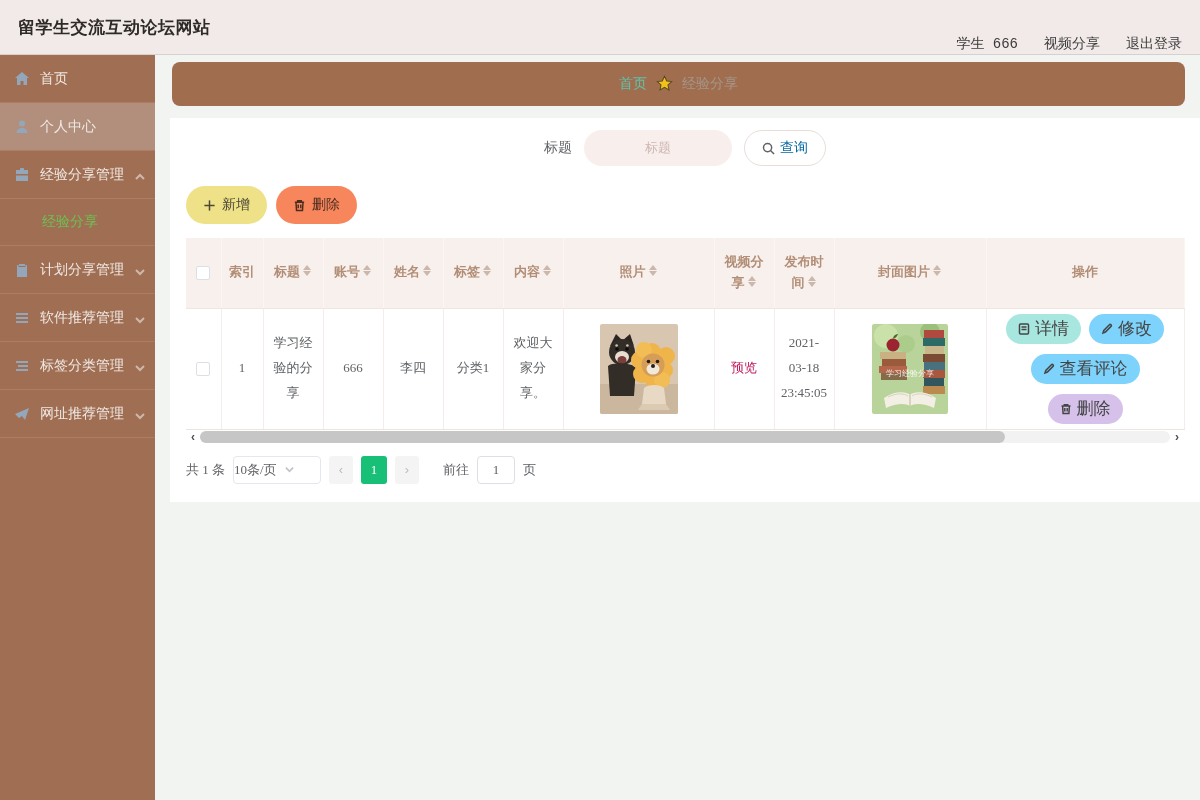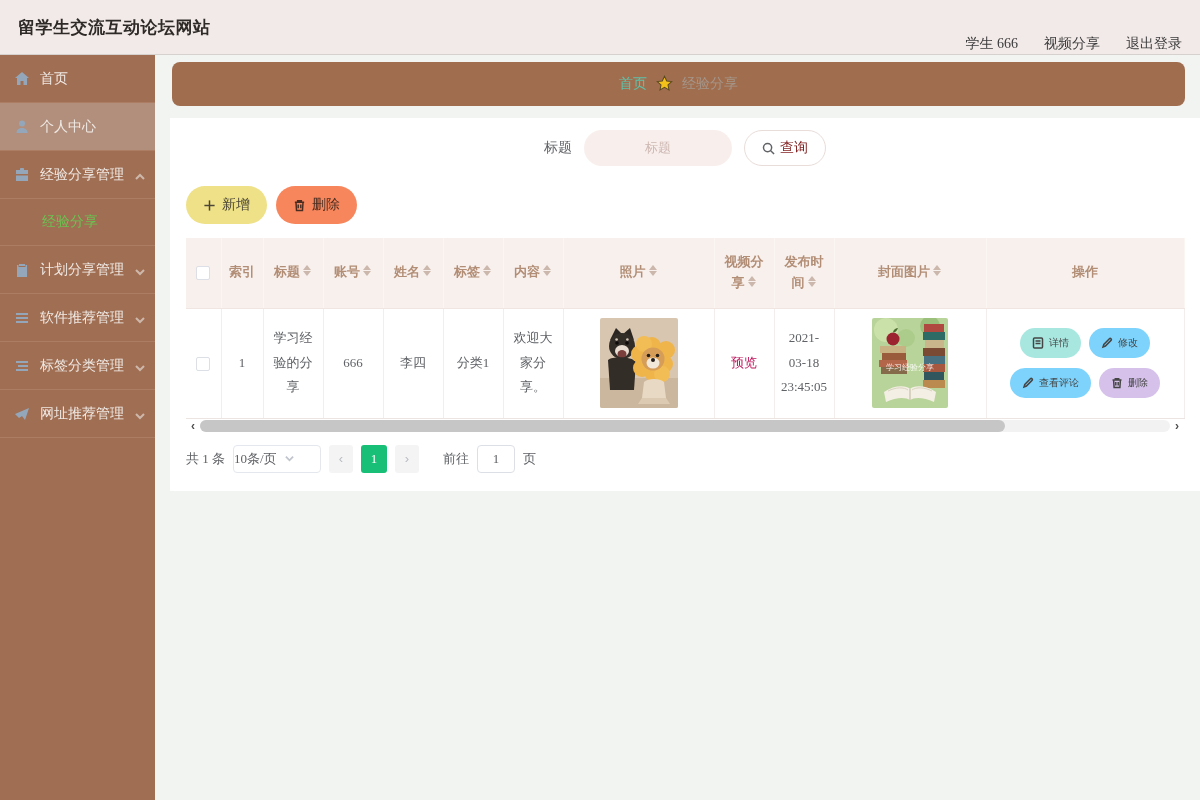--- a/index.html
+++ b/index.html
@@ -3,21 +3,21 @@
 <meta charset="utf-8">
 <style>
   * { margin:0; padding:0; box-sizing:border-box; }
   html,body { width:1200px; height:800px; overflow:hidden;
     font-family:"Liberation Serif","DejaVu Serif",serif; }
   body { background:#f2f4f2; position:relative; }
 
   
   .topbar { position:absolute; top:0; left:0; width:1200px; height:55px;
     background:#f2eae8; border-bottom:1px solid #d6d0ce;
-    display:flex; align-items:center; justify-content:space-between; padding:0 18px; }
+    display:flex; align-items:center; justify-content:space-between; padding:0 18px;font-family:Liberation Mono, monospace; }
   .topbar-title { font-size:17px; font-weight:bold; color:#2e2a28; letter-spacing:.5px; }
   .topbar-nav { display:flex; gap:26px; font-size:14px; color:#3b3b3b; }
   .topbar-nav span { cursor:pointer;margin-top:34px; }
 
   
   .sidebar { position:absolute; top:55px; left:0; width:155px; height:745px;
     background:#a06e53; }
   .side-item { height:48px; display:flex; align-items:center; padding:0 10px 0 14px;
     color:#efe9e4; font-size:14px; border-bottom:1px solid #ac7d63; cursor:pointer; }
   .side-item.active { background:#b28f7c; }
@@ -43,21 +43,21 @@
 
   
   .search-row { display:flex; align-items:center; justify-content:center; gap:12px; }
   .search-label { font-size:14px; color:#606266; }
   .search-input { width:148px; height:36px; background:#f8efed; border:none;
     border-radius:18px; text-align:center; font-size:13px; color:#8a6f68; outline:none;
     font-family:"Liberation Serif","DejaVu Serif",serif; }
   .search-input::placeholder { color:#cdb6b1; }
   .query-btn { height:36px; padding:0 17px; background:#fff; border:1px solid #e8ddd9;
     border-radius:18px; display:flex; align-items:center; gap:5px; font-size:14px;
-    color:#7f1d1d; cursor:pointer; font-family:inherit; }
+    color:#0369a1; cursor:pointer; font-family:inherit; }
   .query-btn svg { width:13px; height:13px; stroke:#606266; fill:none; stroke-width:1.6; }
 
   
   .toolbar-row { margin-top:20px; display:flex; gap:9px; }
   .pill-btn { height:38px; padding:0 17px; border:none; border-radius:19px;
     display:flex; align-items:center; gap:6px; font-size:14px; cursor:pointer;
     font-family:inherit; color:#4c4636; }
   .btn-add { background:#eee187; }
   .btn-del { background:#f8865c; color:#4a2d20; }
   .pill-btn svg { width:13px; height:13px; stroke:#4c4636; fill:none; stroke-width:1.6; }
@@ -77,21 +77,21 @@
     border-right:4px solid transparent; margin:1px auto; }
   .caret .up { border-bottom:5px solid #cbb7ac; }
   .caret .dn { border-top:5px solid #cbb7ac; }
   .checkbox { display:inline-block; width:14px; height:14px; background:#fff;
     border:1px solid #dcdfe6; border-radius:2px; vertical-align:middle; cursor:pointer; }
   .link-teal { color:#be185d; cursor:pointer; }
   .cell-img { width:78px; height:90px; border-radius:2px; vertical-align:middle; }
   .cell-img2 { width:76px; height:90px; }
 
   .act-btn { display:inline-flex; align-items:center; gap:5px; height:30px;
-    padding:0 12px; border:none; border-radius:15px; font-size:10px; color:#454545;
+    padding:0 12px; border:none; border-radius:15px; font-size:17px; color:#454545;
     cursor:pointer; margin:5px 4px; font-family:inherit; }
   .act-detail { background:#a7e7e0; }
   .act-green { background:#7dd3fc; }
   .act-purple { background:#d6c1eb; }
   .act-btn svg { width:12px; height:12px; stroke:#454545; fill:none; stroke-width:1.5; }
 
   
   .hscroll { margin-top:0; width:998px; height:14px; display:flex; align-items:center; }
   .hs-arrow { font-size:12px; color:#4d4d4d; font-weight:bold; width:14px;
     text-align:center; cursor:pointer; font-family:"Liberation Sans",sans-serif; }

